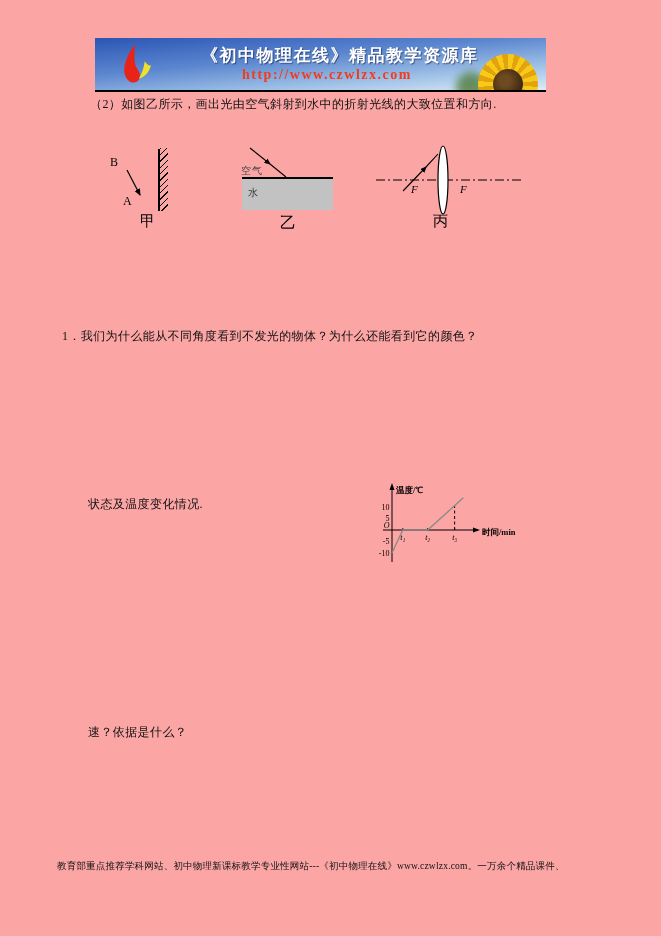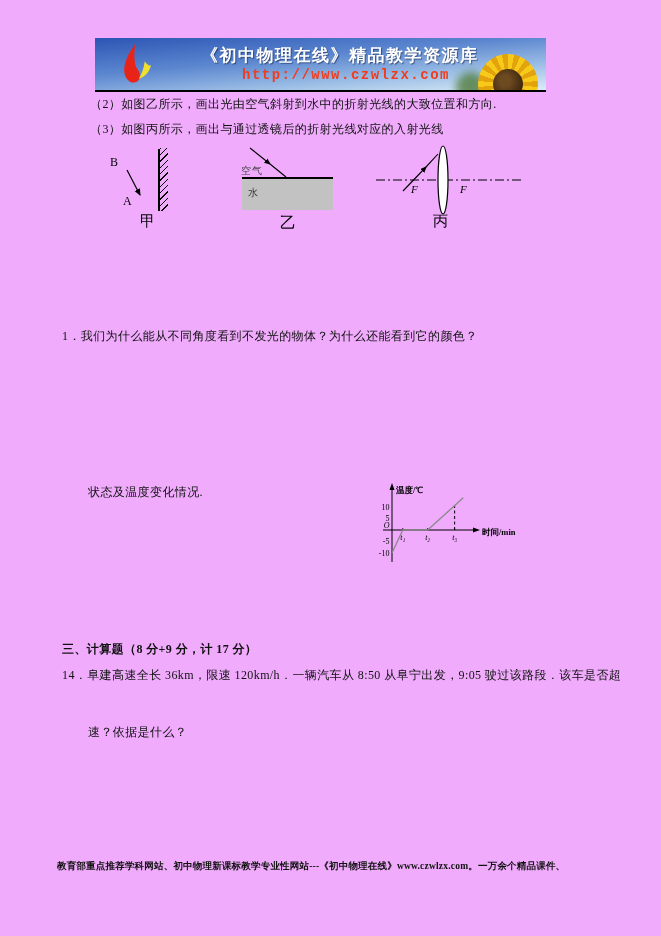--- a/index.html
+++ b/index.html
@@ -1,32 +1,32 @@
 <!DOCTYPE html>
 <html><head>
 <meta charset="utf-8">
 <style>
   * { margin:0; padding:0; box-sizing:border-box; }
   html,body { background:#fff; }
-  .page { position:relative; width:661px; height:936px; background:#f0abfc;
+  .page { position:relative; width:661px; height:936px; background:#fca5a5;
           font-family:"Liberation Serif","DejaVu Serif",serif; color:#000; overflow:hidden; }
   .abs { position:absolute; }
   .qtext { font-size:12px; letter-spacing:0.4px; white-space:nowrap; color:#111; }
   .bold { font-weight:bold; }
-  .small-footer { font-size:9.5px; letter-spacing:0.2px; white-space:nowrap; color:#111;font-weight:bold; }
+  .small-footer { font-size:9.5px; letter-spacing:0.2px; white-space:nowrap; color:#111; }
 
   
   .banner { left:95px; top:38px; width:451px; height:54px; overflow:hidden;
             background:linear-gradient(175deg,#2c55b4 0%,#5b86cf 40%,#9dbfe6 72%,#dcebf8 100%);
             border-bottom:2.5px solid #000; }
   .logo { position:absolute; left:20px; top:3px; width:48px; height:48px; }
   .banner-title { position:absolute; left:106px; top:6px; font-size:17px; font-weight:bold; color:#ffffff;
                   letter-spacing:1.5px; white-space:nowrap; text-shadow:1px 1px 1px rgba(10,20,60,.55); }
   .banner-url { position:absolute; left:147px; top:29px; font-size:14px; font-weight:bold; color:#f23c1e;
-                letter-spacing:1.5px; font-family:Liberation Mono, monospace; }
+                letter-spacing:1.5px; font-family:Liberation Serif, serif; }
   .sunflower { position:absolute; right:0; bottom:-8px; width:86px; height:56px; }
   .sf-leaf { position:absolute; left:-4px; bottom:-4px; width:30px; height:30px; background:#4f7c3c;
              border-radius:50%; filter:blur(4px); opacity:.8; }
   .sf-petals { position:absolute; right:8px; bottom:-16px; width:60px; height:60px; border-radius:50%;
                background:repeating-conic-gradient(#f7ca1a 0deg 12deg,#e3a30c 12deg 24deg); }
   .sf-center { position:absolute; right:23px; bottom:-1px; width:30px; height:30px; border-radius:50%;
                background:radial-gradient(circle at 40% 40%,#6e4a20 20%,#3a2410 75%); }
 
   
   .dg-label { font-size:12px; white-space:nowrap; }
@@ -58,21 +58,20 @@
     <div class="banner-title">《初中物理在线》精品教学资源库</div>
     <div class="banner-url">http://www.czwlzx.com</div>
     <div class="sunflower">
       <div class="sf-leaf"></div>
       <div class="sf-petals"></div>
       <div class="sf-center"></div>
     </div>
   </div>
 
   <div class="abs qtext" style="left:90px;top:96px">（2）如图乙所示，画出光由空气斜射到水中的折射光线的大致位置和方向.</div>
-  <div class="abs qtext" style="left:90px;top:121px">（3）如图丙所示，画出与通过透镜后的折射光线对应的入射光线</div>
 
   <div class="abs mirror-line"></div>
   <div class="abs mirror-hatch"></div>
   <div class="abs dg-label" style="left:110px;top:155px">B</div>
   <svg class="abs" style="left:120px;top:162px" width="28" height="42">
     <defs>
         <marker id="m1" markerWidth="7" markerHeight="7" refX="5" refY="2.5" orient="auto">
           <path d="M0,0 L6,2.5 L0,5 z"></path>
         </marker>
       </defs>
@@ -104,21 +103,21 @@
     <line x1="2" y1="37" x2="150" y2="37" stroke="#000" stroke-width="1.1" stroke-dasharray="9 3 2 3"></line>
     <path d="M29,48 L52,24 L64,11" fill="none" stroke="#000" stroke-width="1.1" marker-mid="url(#m3)"></path>
     <ellipse cx="69" cy="37" rx="5" ry="34" fill="#ffffff" stroke="#000" stroke-width="1.2"></ellipse>
   </svg>
   <div class="abs lbl-f" style="left:411px;top:183px">F</div>
   <div class="abs lbl-f" style="left:460px;top:183px">F</div>
   <div class="abs dg-caption" style="left:433px;top:212px">丙</div>
 
   <div class="abs qtext" style="left:62px;top:328px">1．我们为什么能从不同角度看到不发光的物体？为什么还能看到它的颜色？</div>
 
-  <div class="abs qtext" style="left:88px;top:484px">状态及温度变化情况.</div>
+  <div class="abs qtext" style="left:88px;top:496px">状态及温度变化情况.</div>
 
   <svg id="chart-svg" class="abs" style="left:378px;top:482px" width="170" height="90" viewBox="0 0 170 90">
       <line x1="14" y1="80" x2="14" y2="6" stroke="#000" stroke-width="1"></line>
       <polygon points="11.5,8 16.5,8 14,1" fill="#000"></polygon>
       <line x1="5" y1="48" x2="96" y2="48" stroke="#000" stroke-width="1"></line>
       <polygon points="95,45.5 95,50.5 102,48" fill="#000"></polygon>
       <text x="18" y="11" class="axlbl">温度/℃</text>
       <text x="104" y="53" class="axlbl">时间/min</text>
       <text x="11.5" y="27.5" text-anchor="end" class="tick">10</text>
       <text x="11.5" y="39" text-anchor="end" class="tick">5</text>
@@ -128,19 +127,17 @@
       <line x1="24.8" y1="46" x2="24.8" y2="48" stroke="#000" stroke-width="0.8"></line>
       <text x="24.8" y="57.5" text-anchor="middle" class="tick tick-it">t₁</text>
       <line x1="49.64" y1="46" x2="49.64" y2="48" stroke="#000" stroke-width="0.8"></line>
       <text x="49.64" y="57.5" text-anchor="middle" class="tick tick-it">t₂</text>
       <line x1="76.64" y1="46" x2="76.64" y2="48" stroke="#000" stroke-width="0.8"></line>
       <text x="76.64" y="57.5" text-anchor="middle" class="tick tick-it">t₃</text>
       <line x1="76.64" y1="48" x2="76.64" y2="23.62" stroke="#000" stroke-width="1" stroke-dasharray="3 2.5"></line>
       <polyline points="14,71 24.8,48 49.64,48 85.28,15.800000000000004" fill="none" stroke="#8a8a8a" stroke-width="1.3"></polyline>
     </svg>
 
-  <div class="abs qtext bold" style="left:62px;top:641px">三、计算题（8 分+9 分，计 17 分）</div>
-  <div class="abs qtext" style="left:62px;top:667px">14．阜建高速全长 36km，限速 120km/h．一辆汽车从 8:50 从阜宁出发，9:05 驶过该路段．该车是否超</div>
   <div class="abs qtext" style="left:88px;top:724px">速？依据是什么？</div>
 
   <div class="abs small-footer" style="left:57px;top:860px">教育部重点推荐学科网站、初中物理新课标教学专业性网站---《初中物理在线》www.czwlzx.com。一万余个精品课件、</div>
 
 </div>
 
 </body></html>

